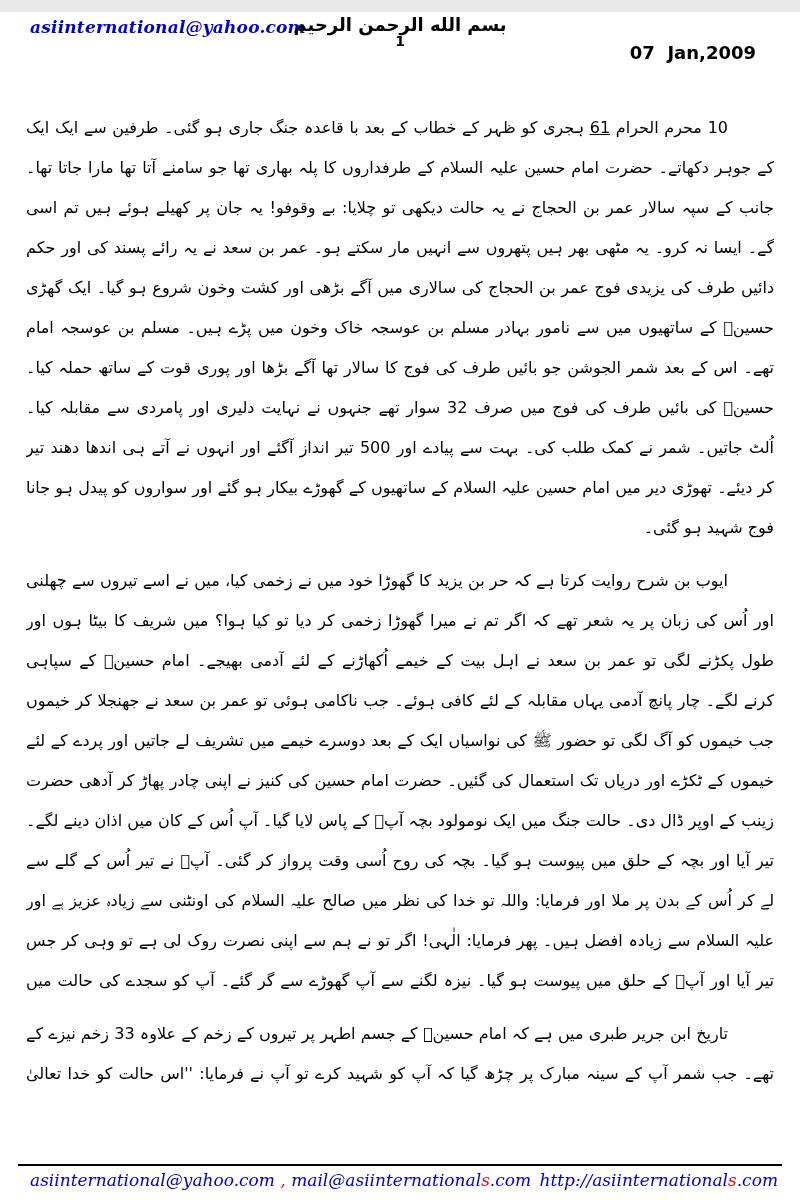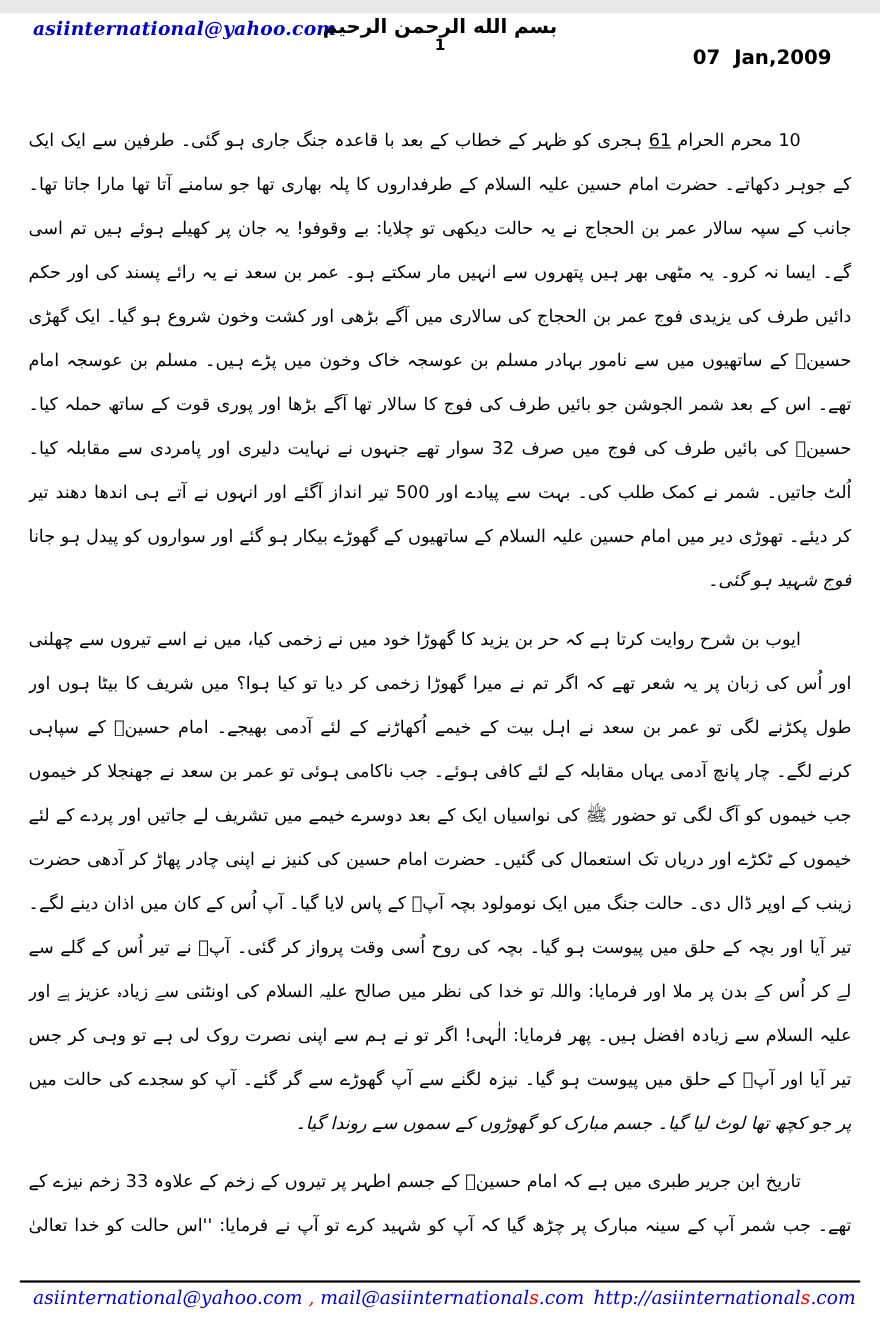--- a/index.html
+++ b/index.html
@@ -33,21 +33,21 @@
   
   .body-text { position:absolute; top:96px; left:26px; right:26px; }
   .para { margin:0 0 13px 0; }
   .line {
     direction:rtl; unicode-bidi:embed;
     font-size:16px; line-height:40px; height:40px; overflow:hidden;
     text-align:justify; text-align-last:justify;
     white-space:normal;
   }
   .para .line:first-child { padding-right:46px; }
-  .line.short { text-align:left; text-align-last:right;font-style:italic; }
+  .line.short { text-align:left; text-align-last:right; }
   .underlined { text-decoration:underline; }
   
   .footer-rule {
     position:absolute; top:1152px; left:18px; right:18px;
     border-top:2px solid #000; height:0;
   }
   .footer {
     position:absolute; top:1158px; left:0; right:0; height:30px;
     font-family:"DejaVu Serif", serif; font-style:italic; font-weight:normal;
     font-size:17px; color:#0000cc;
@@ -87,21 +87,20 @@
       <div class="line">اور اُس کی زبان پر یہ شعر تھے کہ اگر تم نے میرا گھوڑا زخمی کر دیا تو کیا ہوا؟ میں شریف کا بیٹا ہوں اور خوفناک تیر سے زیادہ بہادر ہوں۔ لڑائی</div>
       <div class="line">طول پکڑنے لگی تو عمر بن سعد نے اہل بیت کے خیمے اُکھاڑنے کے لئے آدمی بھیجے۔ امام حسینؑ کے سپاہی خیموں کی آڑ سے ان کو قتل</div>
       <div class="line">کرنے لگے۔ چار پانچ آدمی یہاں مقابلہ کے لئے کافی ہوئے۔ جب ناکامی ہوئی تو عمر بن سعد نے جھنجلا کر خیموں کو جلانے کا حکم دیا۔</div>
       <div class="line">جب خیموں کو آگ لگی تو حضور ﷺ کی نواسیاں ایک کے بعد دوسرے خیمے میں تشریف لے جاتیں اور پردے کے لئے جلتے ہوئے</div>
       <div class="line">خیموں کے ٹکڑے اور دریاں تک استعمال کی گئیں۔ حضرت امام حسین کی کنیز نے اپنی چادر پھاڑ کر آدھی حضرت شہر بانو اور آدھی حضرت</div>
       <div class="line">زینب کے اوپر ڈال دی۔ حالت جنگ میں ایک نومولود بچہ آپؑ کے پاس لایا گیا۔ آپ اُس کے کان میں اذان دینے لگے۔ اچانک ایک</div>
       <div class="line">تیر آیا اور بچہ کے حلق میں پیوست ہو گیا۔ بچہ کی روح اُسی وقت پرواز کر گئی۔ آپؑ نے تیر اُس کے گلے سے نکالا اور بہتا ہوا خون چلو میں</div>
       <div class="line">لے کر اُس کے بدن پر ملا اور فرمایا: واللہ تو خدا کی نظر میں صالح علیہ السلام کی اونٹنی سے زیادہ عزیز ہے اور محمد ﷺ خدا کی نظر میں صالح</div>
       <div class="line">علیہ السلام سے زیادہ افضل ہیں۔ پھر فرمایا: الٰہی! اگر تو نے ہم سے اپنی نصرت روک لی ہے تو وہی کر جس میں بہتری ہے۔ اچانک ایک</div>
       <div class="line">تیر آیا اور آپؑ کے حلق میں پیوست ہو گیا۔ نیزہ لگنے سے آپ گھوڑے سے گر گئے۔ آپ کو سجدے کی حالت میں شہید کر دیا گیا۔ جسم اطہر</div>
-      <div class="line short">پر جو کچھ تھا لوٹ لیا گیا۔ جسم مبارک کو گھوڑوں کے سموں سے روندا گیا۔</div>
     </div>
 
     <div class="para">
       <div class="line">تاریخ ابن جریر طبری میں ہے کہ امام حسینؑ کے جسم اطہر پر تیروں کے زخم کے علاوہ 33 زخم نیزے کے اور 34 زخم تلوار کے لگے</div>
       <div class="line">تھے۔ جب شمر آپ کے سینہ مبارک پر چڑھ گیا کہ آپ کو شہید کرے تو آپ نے فرمایا: ''اس حالت کو خدا تعالیٰ بھی دیکھ رہا ہے اور ارواح</div>
     </div>
 
   </div>
 
   <div class="footer-rule"></div>

